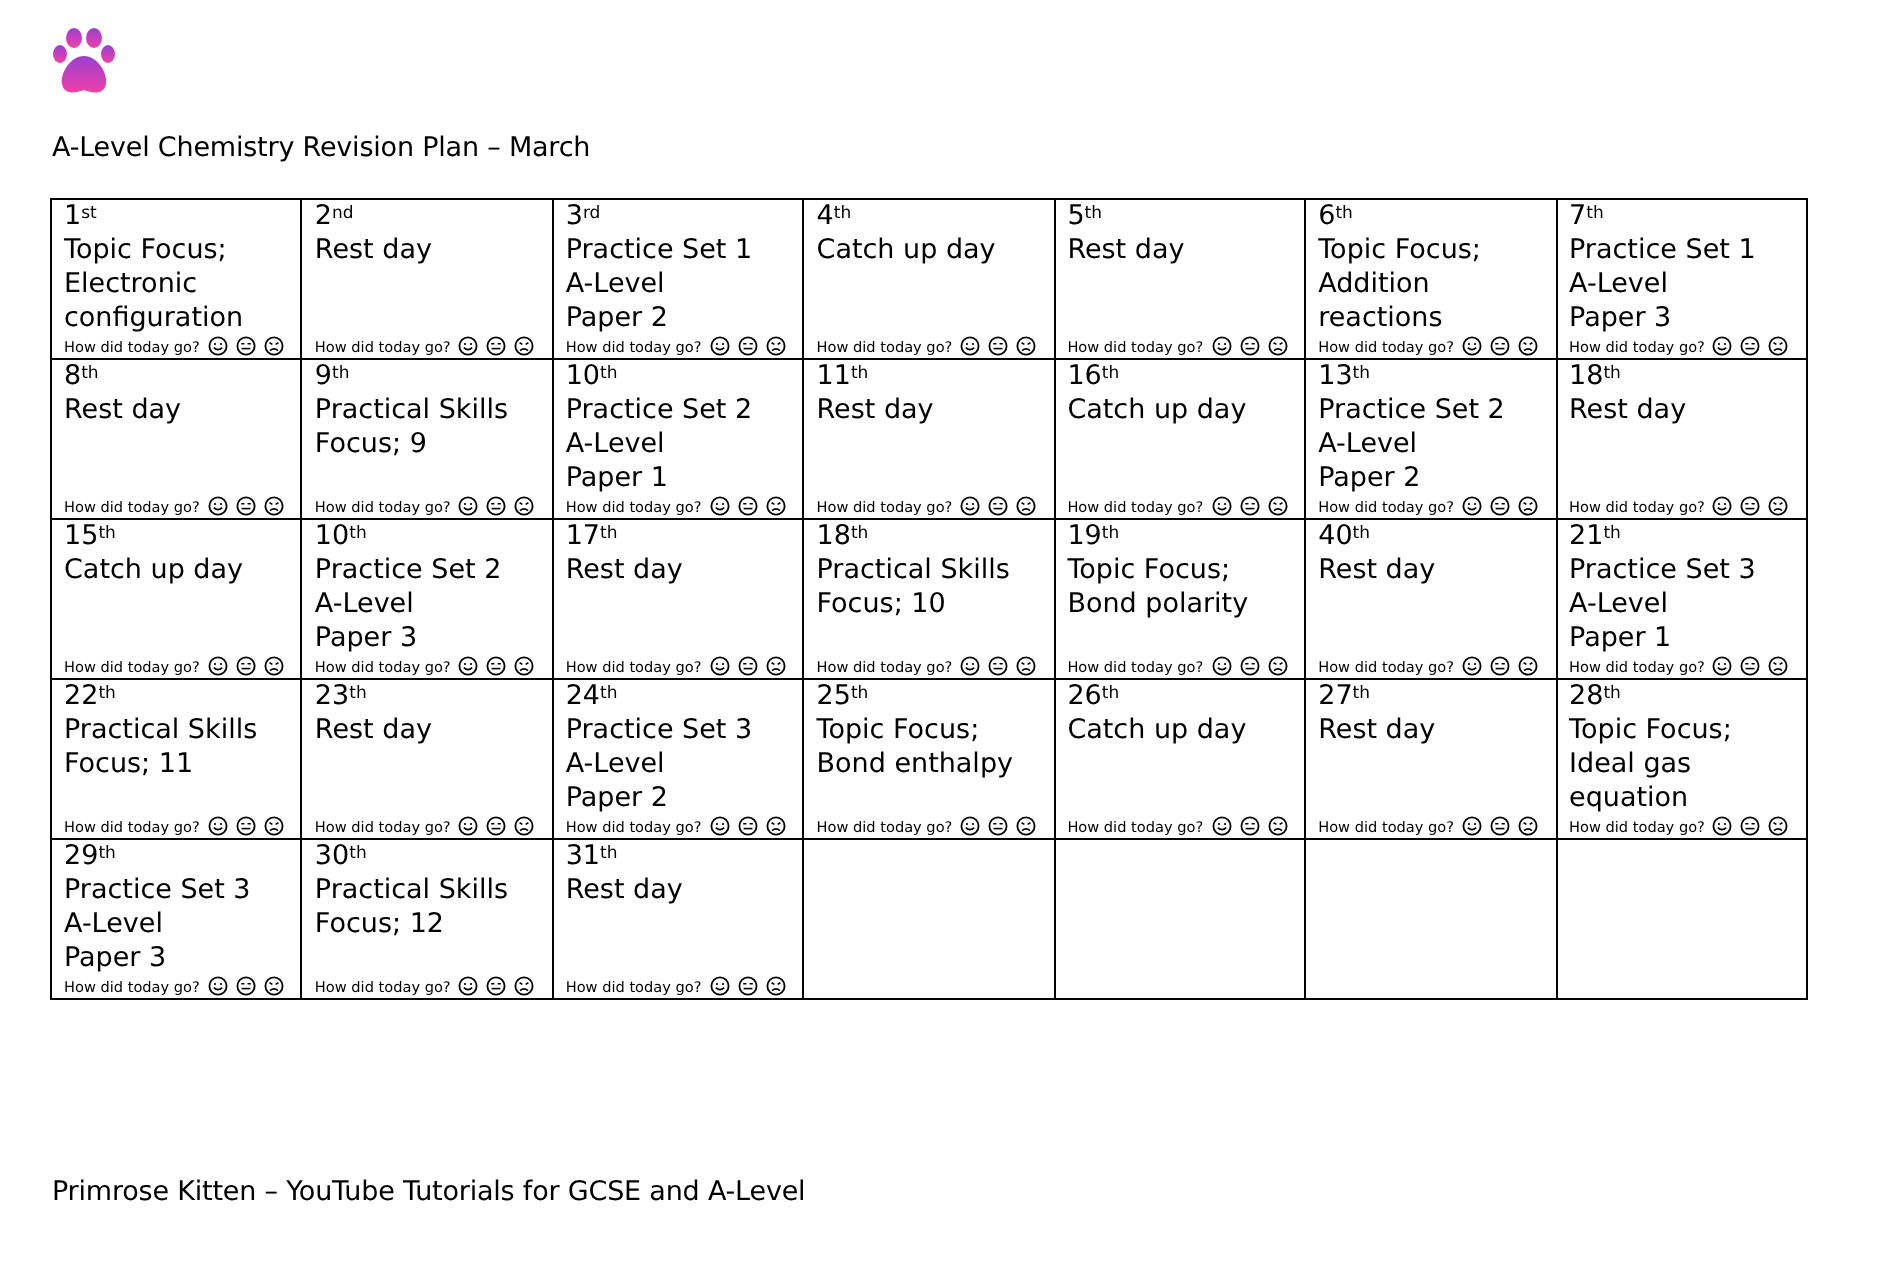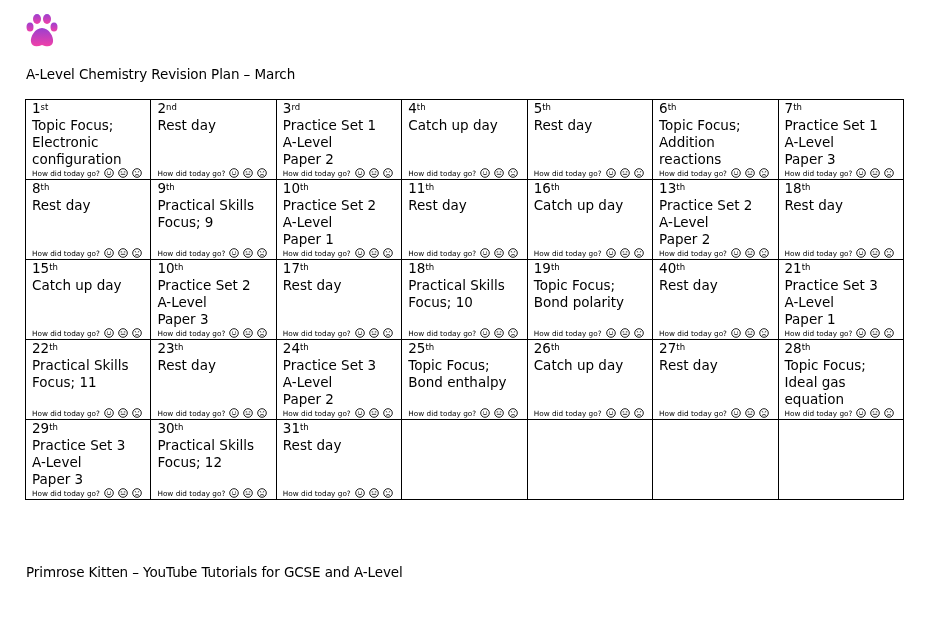--- a/index.html
+++ b/index.html
@@ -1,20 +1,20 @@
 <!DOCTYPE html>
 <html><head>
 <meta charset="utf-8">
 <style>
   html, body { margin:0; padding:0; background:#ffffff; }
   body { width:940px; height:633px; position:relative; overflow:hidden;
          font-family:"DejaVu Sans", sans-serif; color:#000; }
   .logo { position:absolute; left:26px; top:13px; width:32px; height:36px; }
   .title { position:absolute; left:26px; top:66px; font-size:13.5px; letter-spacing:-0.1px; }
-  .footer { position:absolute; left:26px; top:564px; font-size:13.5px; letter-spacing:-0.1px; }
+  .footer { position:absolute; left:26px; top:588px; font-size:13.5px; letter-spacing:-0.1px; }
   table.cal { position:absolute; left:25px; top:99px; border-collapse:collapse;
               table-layout:fixed; width:879px; }
   table.cal td { border:1.3px solid #000; vertical-align:top; padding:0 0 0 6px;
                  height:80px; width:125px; position:relative; box-sizing:border-box; }
   .day { font-size:13.5px; line-height:14px; margin-top:1px; }
   .day sup { font-size:8.5px; vertical-align:top; position:relative; top:-1px;margin-top:37px; }
   .task { font-size:13.5px; line-height:17px; white-space:pre-line; margin-top:2px; }
   .rate { position:absolute; left:6px; bottom:1px; font-size:7.3px; white-space:nowrap;
           display:flex; align-items:center; }
   .face { display:inline-block; width:10px; height:10px; margin-left:4px; }

